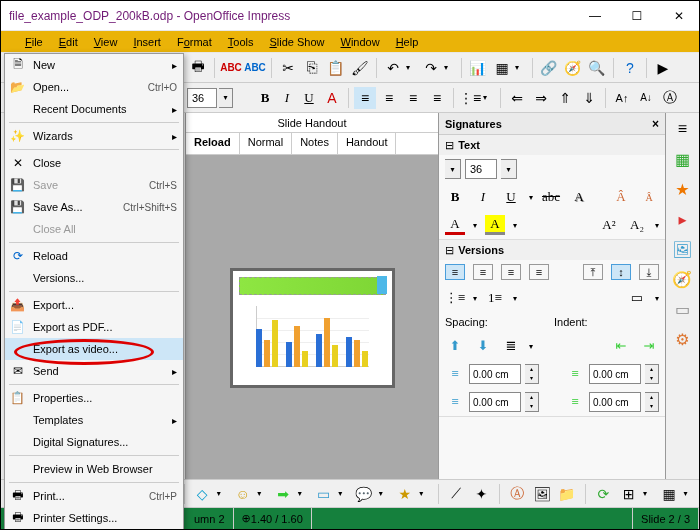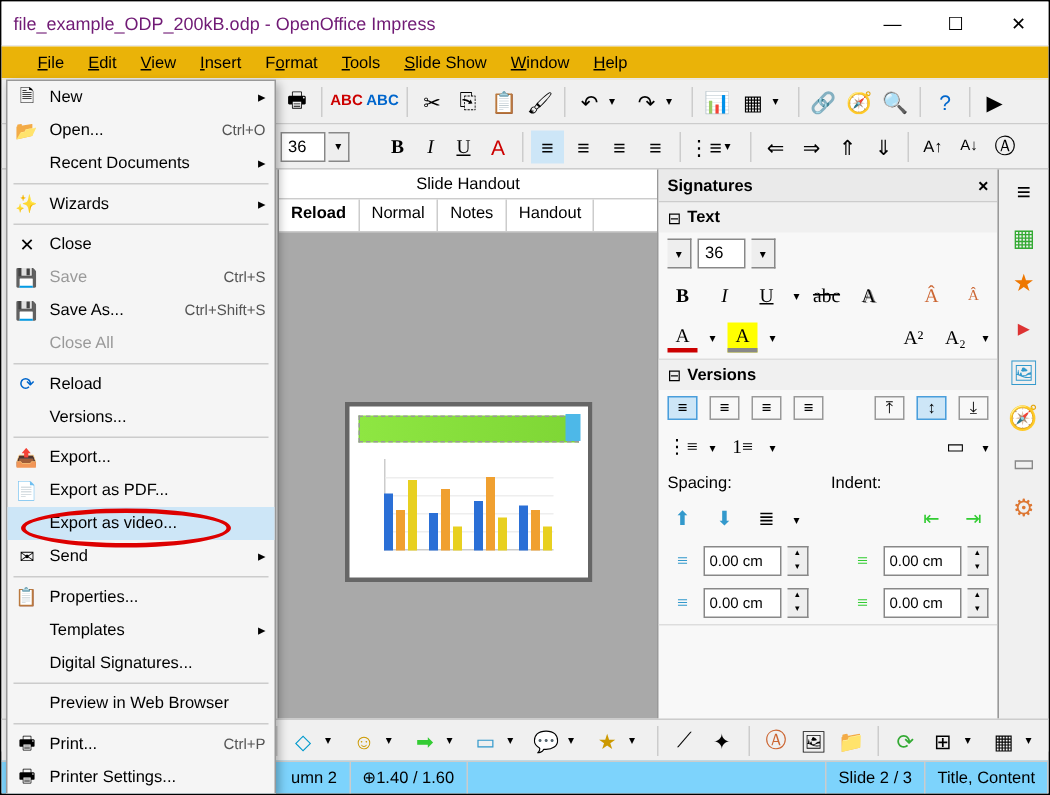--- a/index.html
+++ b/index.html
@@ -56,21 +56,21 @@
 .pb.bold{font-weight:bold}
 .pb.ital{font-style:italic}
 .pb.under{text-decoration:underline}
 .pb.strike{text-decoration:line-through}
 .spacing-row{padding:4px 6px;display:flex;gap:4px;align-items:center}
 .spin-box{width:52px;height:20px;border:1px solid #888;background:#fff;font-size:10px;padding:0 3px;display:flex;align-items:center}
 .spin-btns{width:14px;height:20px;border:1px solid #888;border-left:none;background:#eee;display:flex;flex-direction:column}
 .spin-btns span{flex:1;font-size:6px;text-align:center;line-height:9px}
 .side-dock{width:34px;background:#f0f0f0;border-left:1px solid #999;display:flex;flex-direction:column;align-items:center;padding-top:3px;gap:4px}
 .dock-btn{width:26px;height:26px;display:flex;align-items:center;justify-content:center;font-size:16px}
-.statusbar{position:absolute;bottom:0;left:0;right:0;height:22px;background:#7dd3fc;border-top:1px solid #ccc;display:flex;align-items:flex-start;font-size:10px}
+.statusbar{position:absolute;bottom:0;left:0;right:0;height:22px;background:#15803d;border-top:1px solid #ccc;display:flex;align-items:flex-start;font-size:10px}
 .status-seg{padding:0 8px;border-right:1px solid #ccc;height:100%;display:flex;align-items:center}
 .file-menu{position:absolute;top:52px;left:3px;width:180px;background:#f5f5f5;border:1px solid #999;box-shadow:2px 2px 6px rgba(0,0,0,0.3);z-index:100}
 .fm-item{height:22px;display:flex;align-items:center;padding:0 6px 0 28px;position:relative;font-size:11px}
 .fm-item.disabled{color:#999}
 .fm-item.highlight{background:#cde6f7}
 .fm-item.arrow::after{content:'▸';position:absolute;right:6px;font-size:10px}
 .fm-shortcut{margin-left:auto;font-size:10px;color:#555}
 .fm-sep{height:1px;background:#ccc;margin:2px 4px}
 .fm-icon{position:absolute;left:5px;width:16px;height:16px;display:flex;align-items:center;justify-content:center;font-size:12px}
 .red-oval{position:absolute;border:3px solid #d00;border-radius:50%;width:140px;height:26px;left:13px;top:338px;z-index:101;pointer-events:none}
@@ -342,21 +342,20 @@
   <div class="tb-btn">▦</div>
   <div class="tb-small">▾</div>
 </div>
 
 <div class="statusbar">
   <div style="width:185px"></div>
   <div class="status-seg">umn 2</div>
   <div class="status-seg">⊕ <span>1.40 / 1.60</span></div>
   <div class="status-seg" style="flex:1"></div>
   <div class="status-seg">Slide 2 / 3</div>
-  <div class="status-seg">Title, Content</div>
 </div>
 
 <div class="file-menu">
   <div class="fm-item arrow">
       <span class="fm-icon">🗎</span>
       <span>New</span>
     </div>
   <div class="fm-item">
       <span class="fm-icon" style="color:#d80">📂</span>
       <span>Open...</span>

